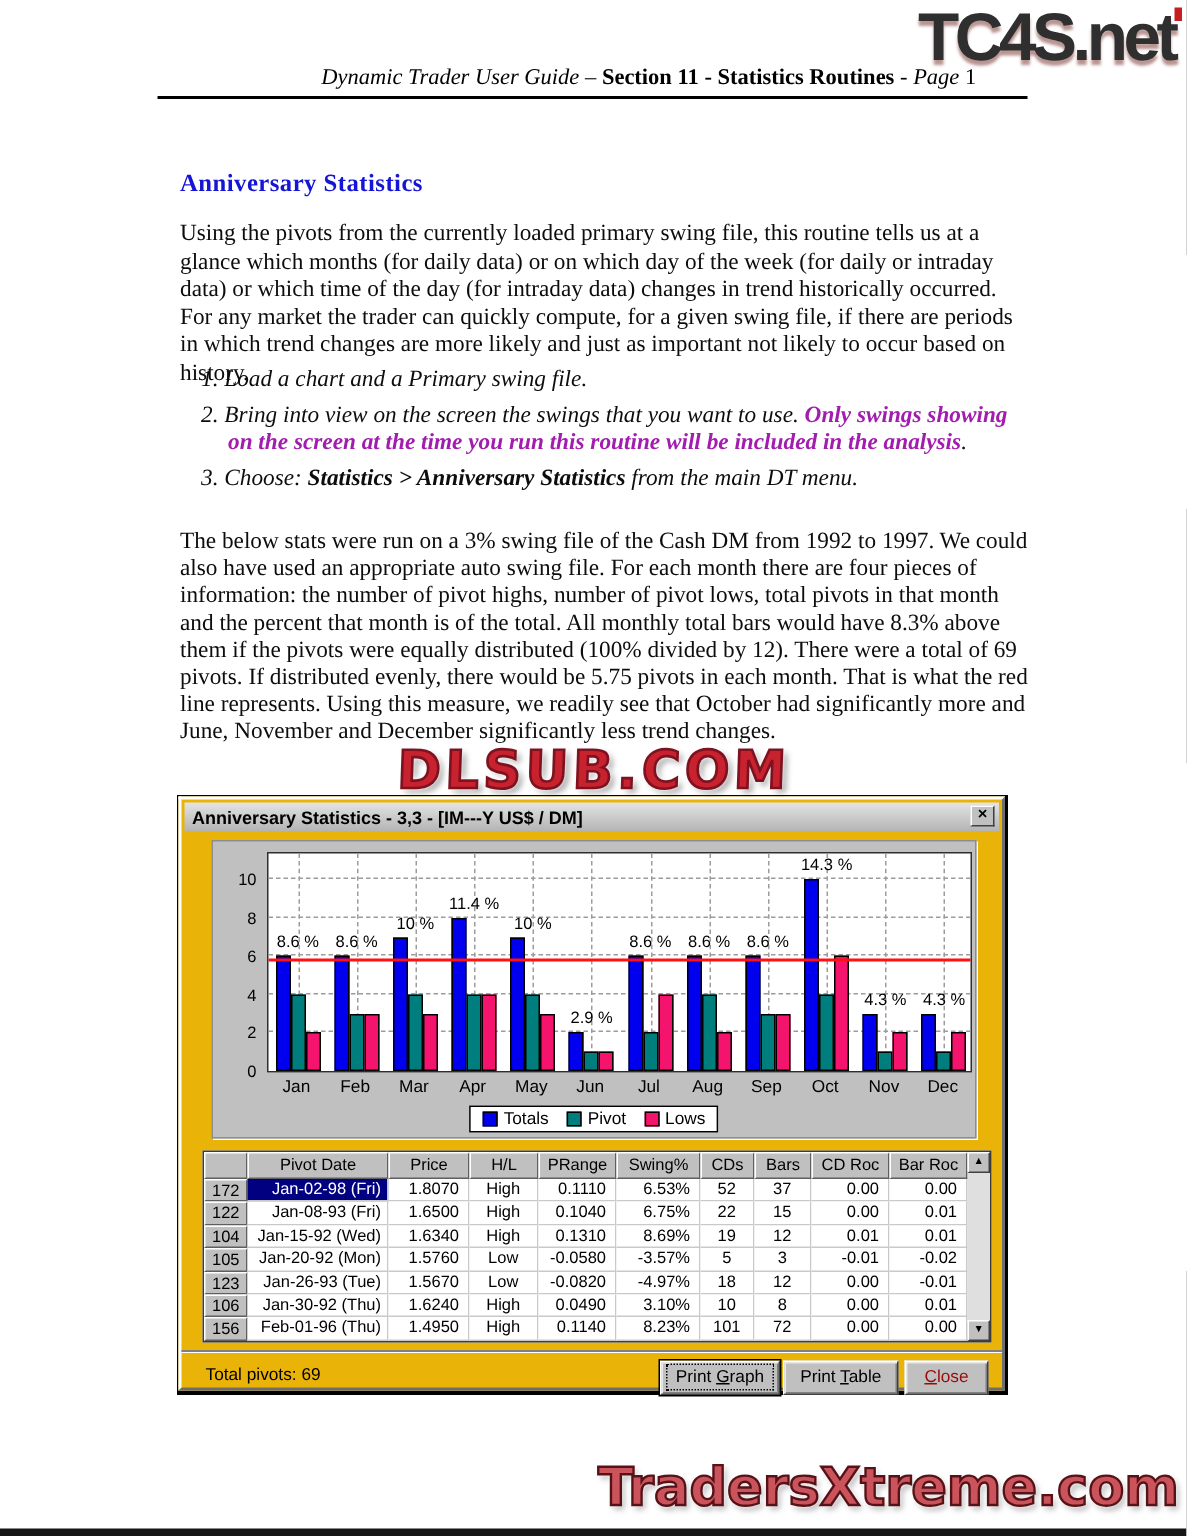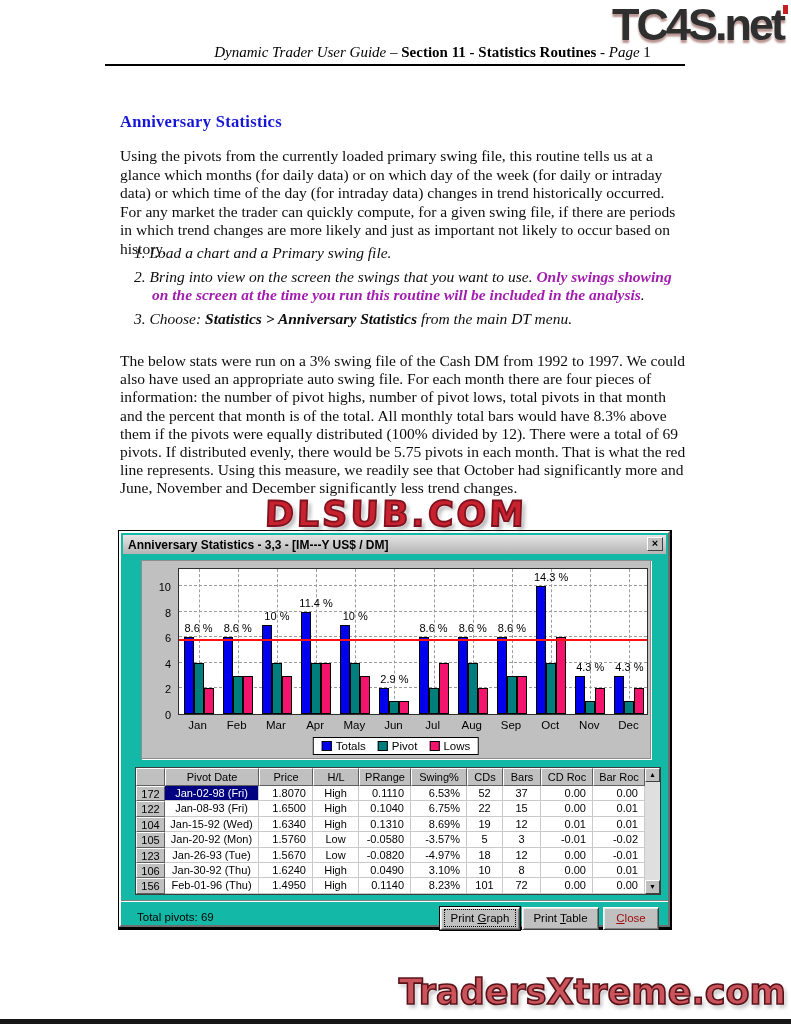--- a/index.html
+++ b/index.html
@@ -35,21 +35,21 @@
   
   .watermark { position:absolute; top:494px; left:50%; transform:translateX(-50%) skewX(-2deg);
     z-index:10; font-family:"DejaVu Sans",sans-serif; font-weight:bold; font-size:35px;
     letter-spacing:3px; color:#c8222e; -webkit-text-stroke:1.8px #7e1220;
     text-shadow:0 0 2px #fff,0 0 4px #fff,0 0 6px #fff,3px 3px 4px rgba(0,0,0,.45); }
 
   
   #dialog { position:absolute; left:118px; top:530px; width:554px; height:400px; z-index:2;
     border:1px solid #000; border-right:2px solid #000; border-bottom:3px solid #000;
     font-family:"Liberation Sans",sans-serif; }
-  .dlg-body { position:absolute; inset:0; background:#14b8a6;
+  .dlg-body { position:absolute; inset:0; background:#eab308;
     border:2px solid; border-color:#fff #6e6e6e #6e6e6e #fff; }
   .titlebar { position:absolute; left:2px; right:2px; top:2px; height:19px;
     background:linear-gradient(#e4e4e4,#b4b4b4); display:flex; align-items:center;
     padding-left:5px; font-weight:bold; font-size:12px; color:#000; }
   .close-btn { position:absolute; right:3px; top:2px; width:16px; height:14px; background:#c0c0c0;
     border:1px solid; border-color:#fff #404040 #404040 #fff; font:bold 11px "Liberation Sans",sans-serif;
     line-height:11px; text-align:center; cursor:default; }
 
   
   .chart-panel { position:absolute; left:20px; top:27px; width:510px; height:199px;
@@ -77,21 +77,21 @@
   .table-wrap { position:absolute; left:14px; top:234px; width:526px; height:128px;
     border:1px solid #3c3c3c; background:#fff; }
   #tablegrid { position:absolute; left:0; top:0; display:grid;
     grid-template-rows:18px repeat(7,15.4px); font-size:11px; }
   .hcell { background:#c0c0c0; border:1px solid; border-color:#fff #5f5f5f #5f5f5f #fff;
     text-align:center; padding-top:2px; overflow:hidden; }
   .rnum { background:#c0c0c0; border:1px solid; border-color:#fff #5f5f5f #5f5f5f #fff;
     text-align:center; padding-top:1px; }
   .cell { background:#fff; border-right:1px solid #c9c9c9; border-bottom:1px solid #c9c9c9;
     padding:1px 4px 0 4px; white-space:nowrap; overflow:hidden; }
-  .a-l { text-align:center; }  .a-c { text-align:center; }  .a-r { text-align:right; padding-right:6px; }
+  .a-l { text-align:right; }  .a-c { text-align:center; }  .a-r { text-align:right; padding-right:6px; }
   .sel { background:#000080; color:#fff; }
   .scrollbar { position:absolute; right:0; top:0; bottom:0; width:15px; background:#dfdfdf; }
   .sb-btn { position:absolute; left:0; width:15px; height:14px; background:#c0c0c0;
     border:1px solid; border-color:#fff #404040 #404040 #fff; font-size:7px; text-align:center;
     line-height:12px; color:#000; }
   .sb-up { top:0; }  .sb-down { bottom:0; }
 
   
   .dlg-footer { position:absolute; left:0; right:0; top:367px; bottom:0; }
   .etched { position:absolute; left:0; right:0; top:0; height:2px;

